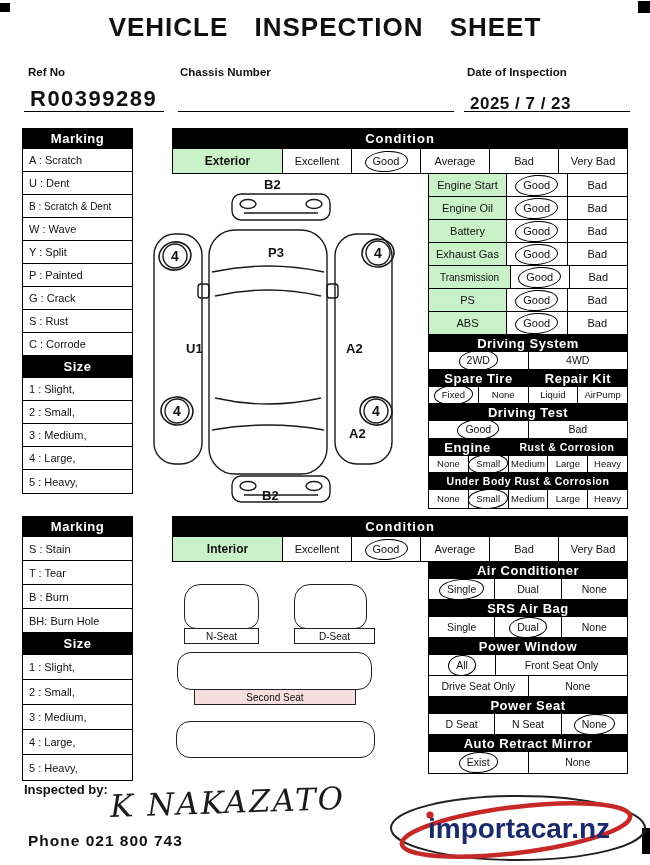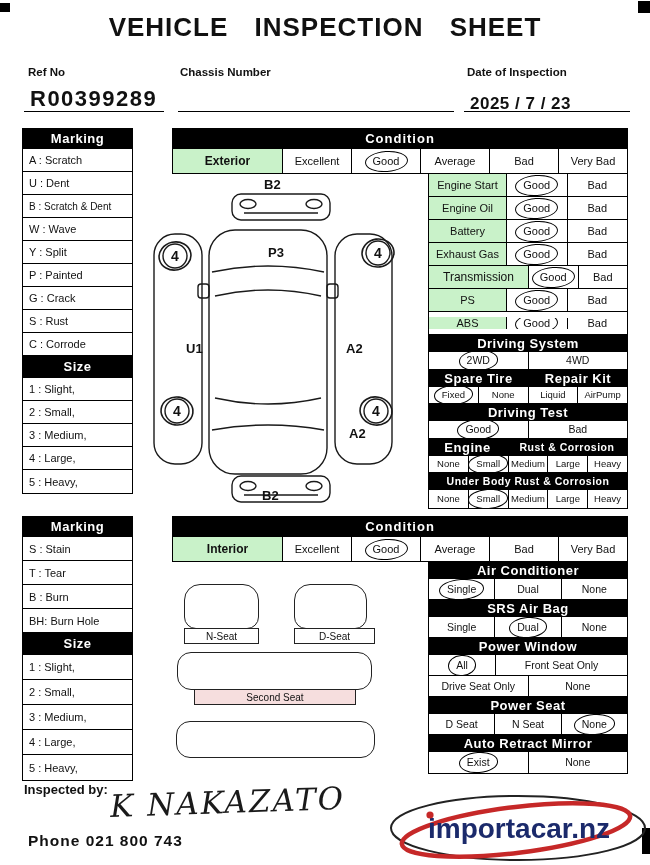--- a/index.html
+++ b/index.html
@@ -167,38 +167,38 @@
     <div class="trow" style="height:23px;">
       <div class="c green" style="width:78px;">Exhaust Gas</div>
       <div class="c grow">
           <span class="opt circ">Good</span>
         </div>
       <div class="c grow">
           <span class="opt">Bad</span>
         </div>
     </div>
     <div class="trow" style="height:23px;">
-      <div class="c green" style="width:100px;font-size:12px;">Transmission</div>
+      <div class="c green" style="width:82px;font-size:10px;">Transmission</div>
       <div class="c grow">
           <span class="opt circ">Good</span>
         </div>
       <div class="c grow">
           <span class="opt">Bad</span>
         </div>
     </div>
     <div class="trow" style="height:23px;">
       <div class="c green" style="width:78px;">PS</div>
       <div class="c grow">
           <span class="opt circ">Good</span>
         </div>
       <div class="c grow">
           <span class="opt">Bad</span>
         </div>
     </div>
-    <div class="trow" style="height:23px;align-items:center;">
+    <div class="trow" style="height:23px;">
       <div class="c green" style="width:78px;">ABS</div>
       <div class="c grow">
           <span class="opt circ">Good</span>
         </div>
       <div class="c grow">
           <span class="opt">Bad</span>
         </div>
     </div>
     <div class="trow" style="height:17px;">
         <div class="c grow hd">Driving System</div>

